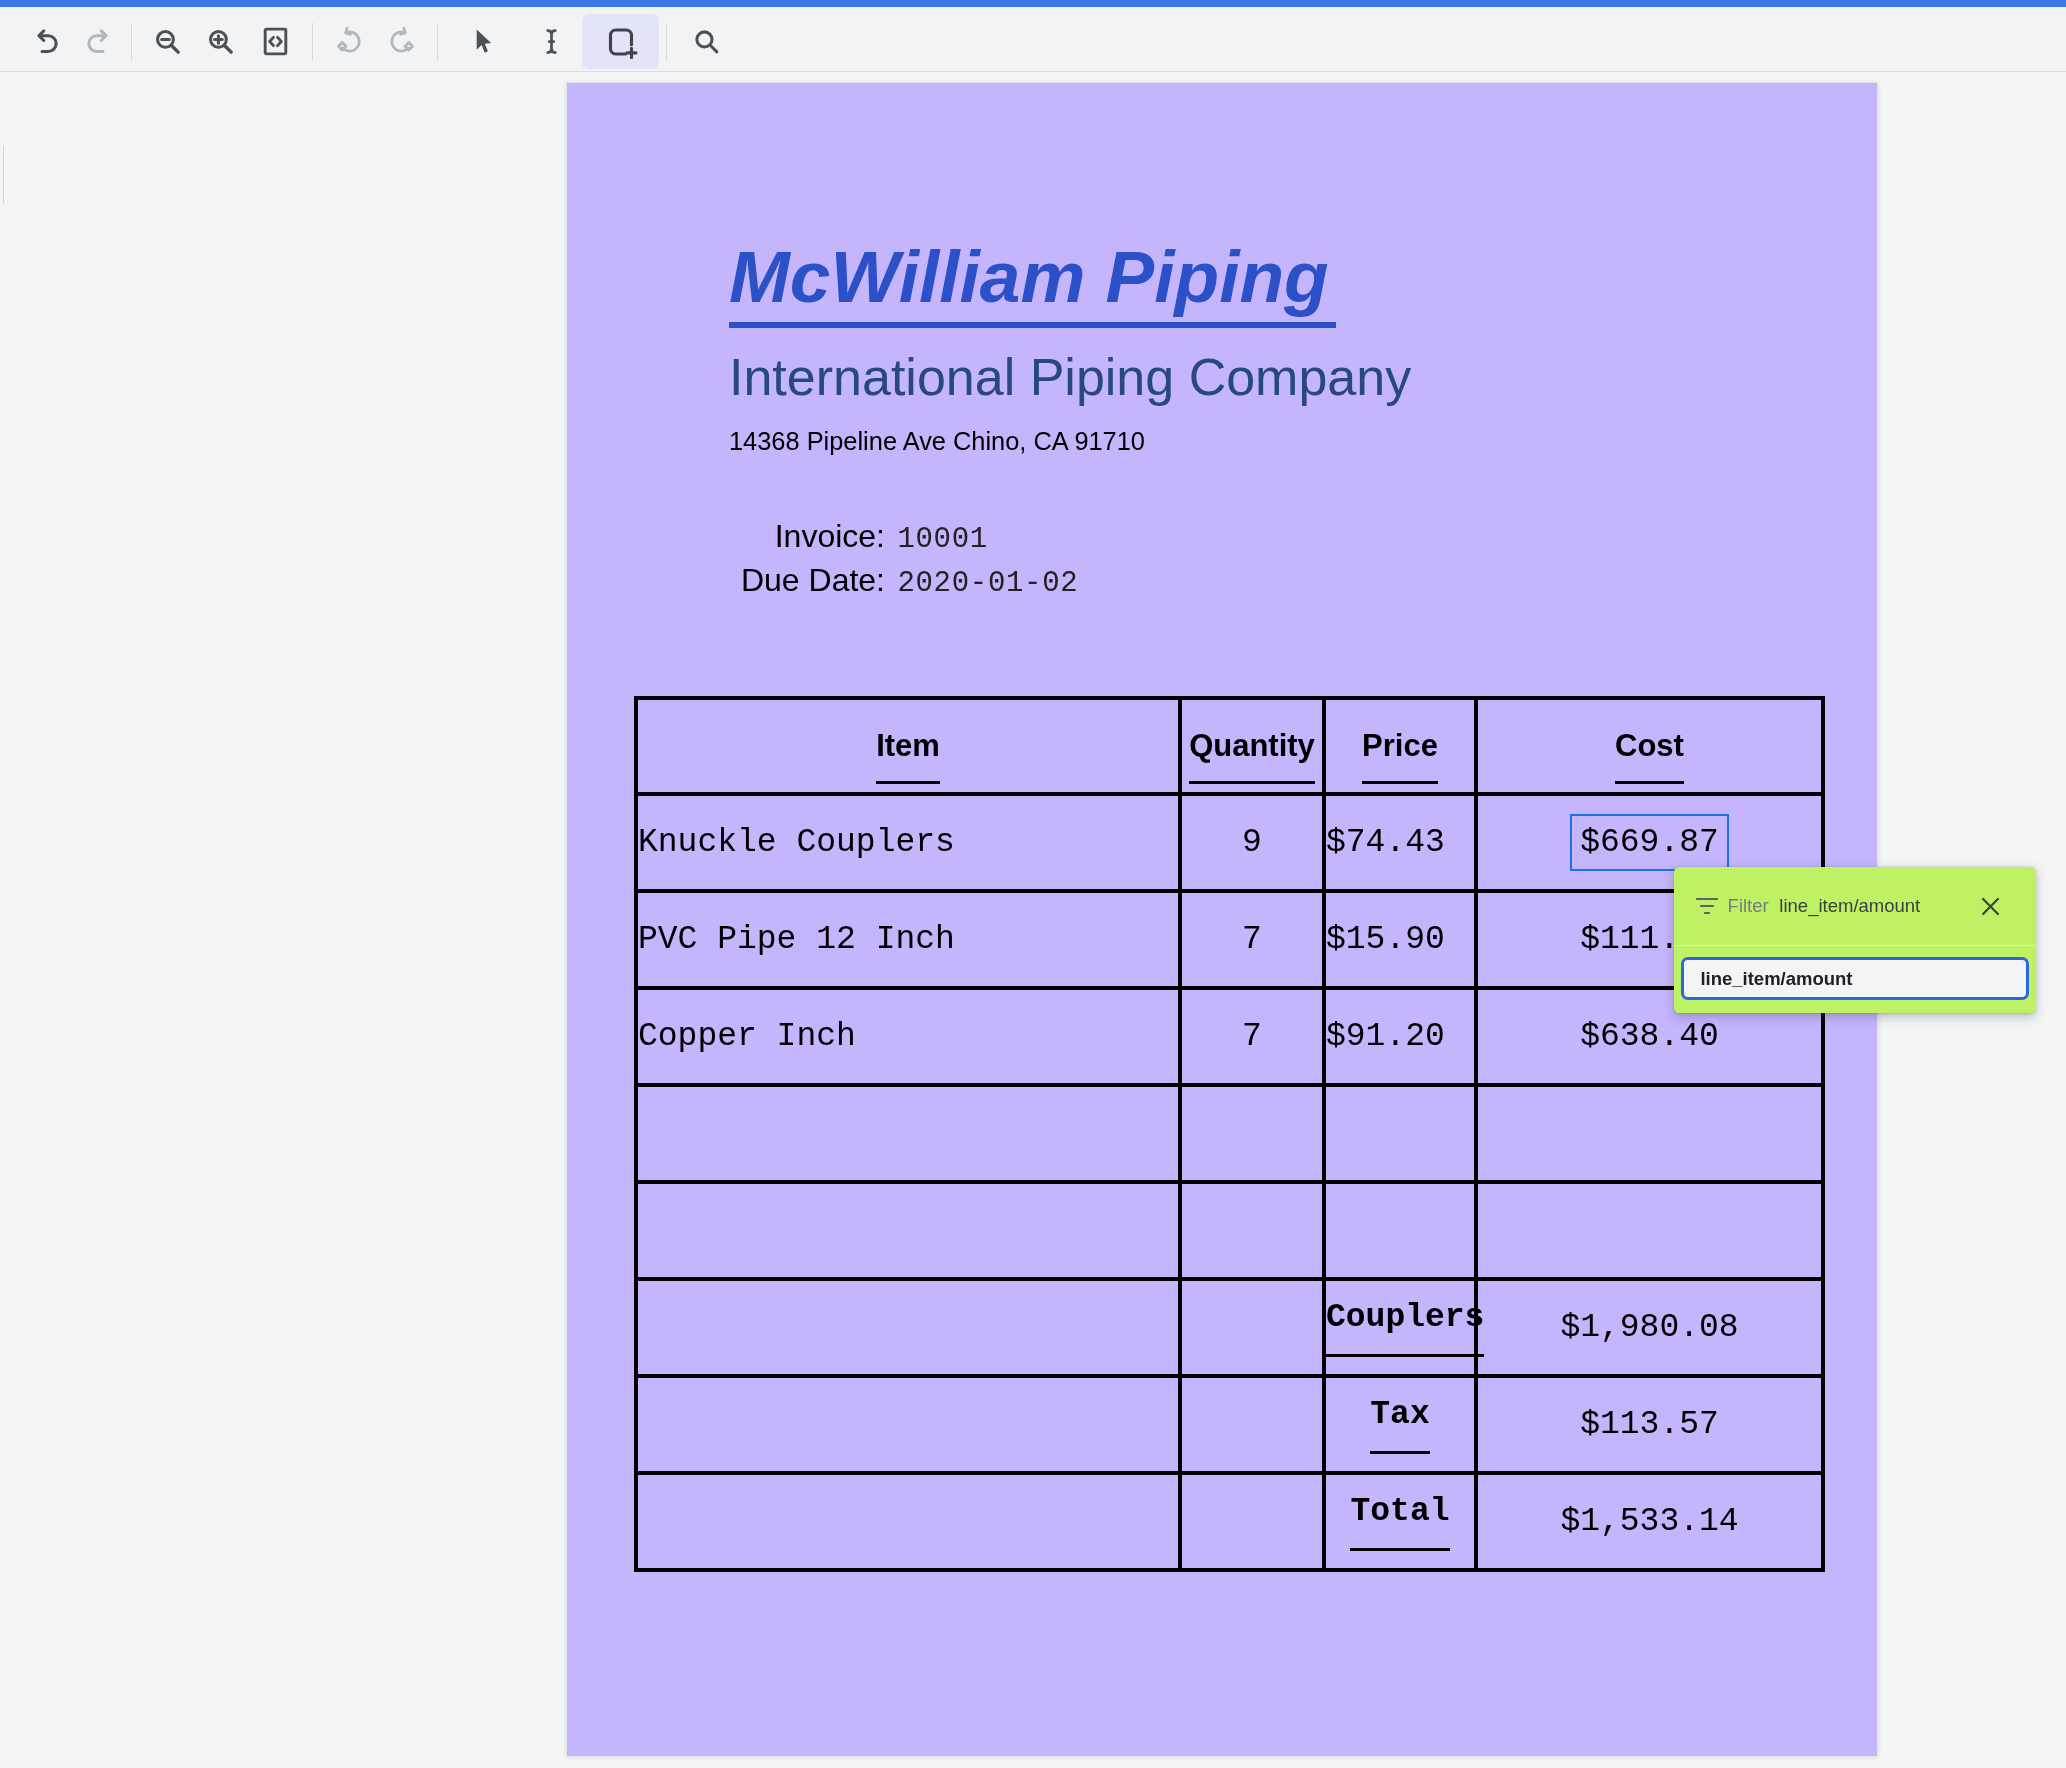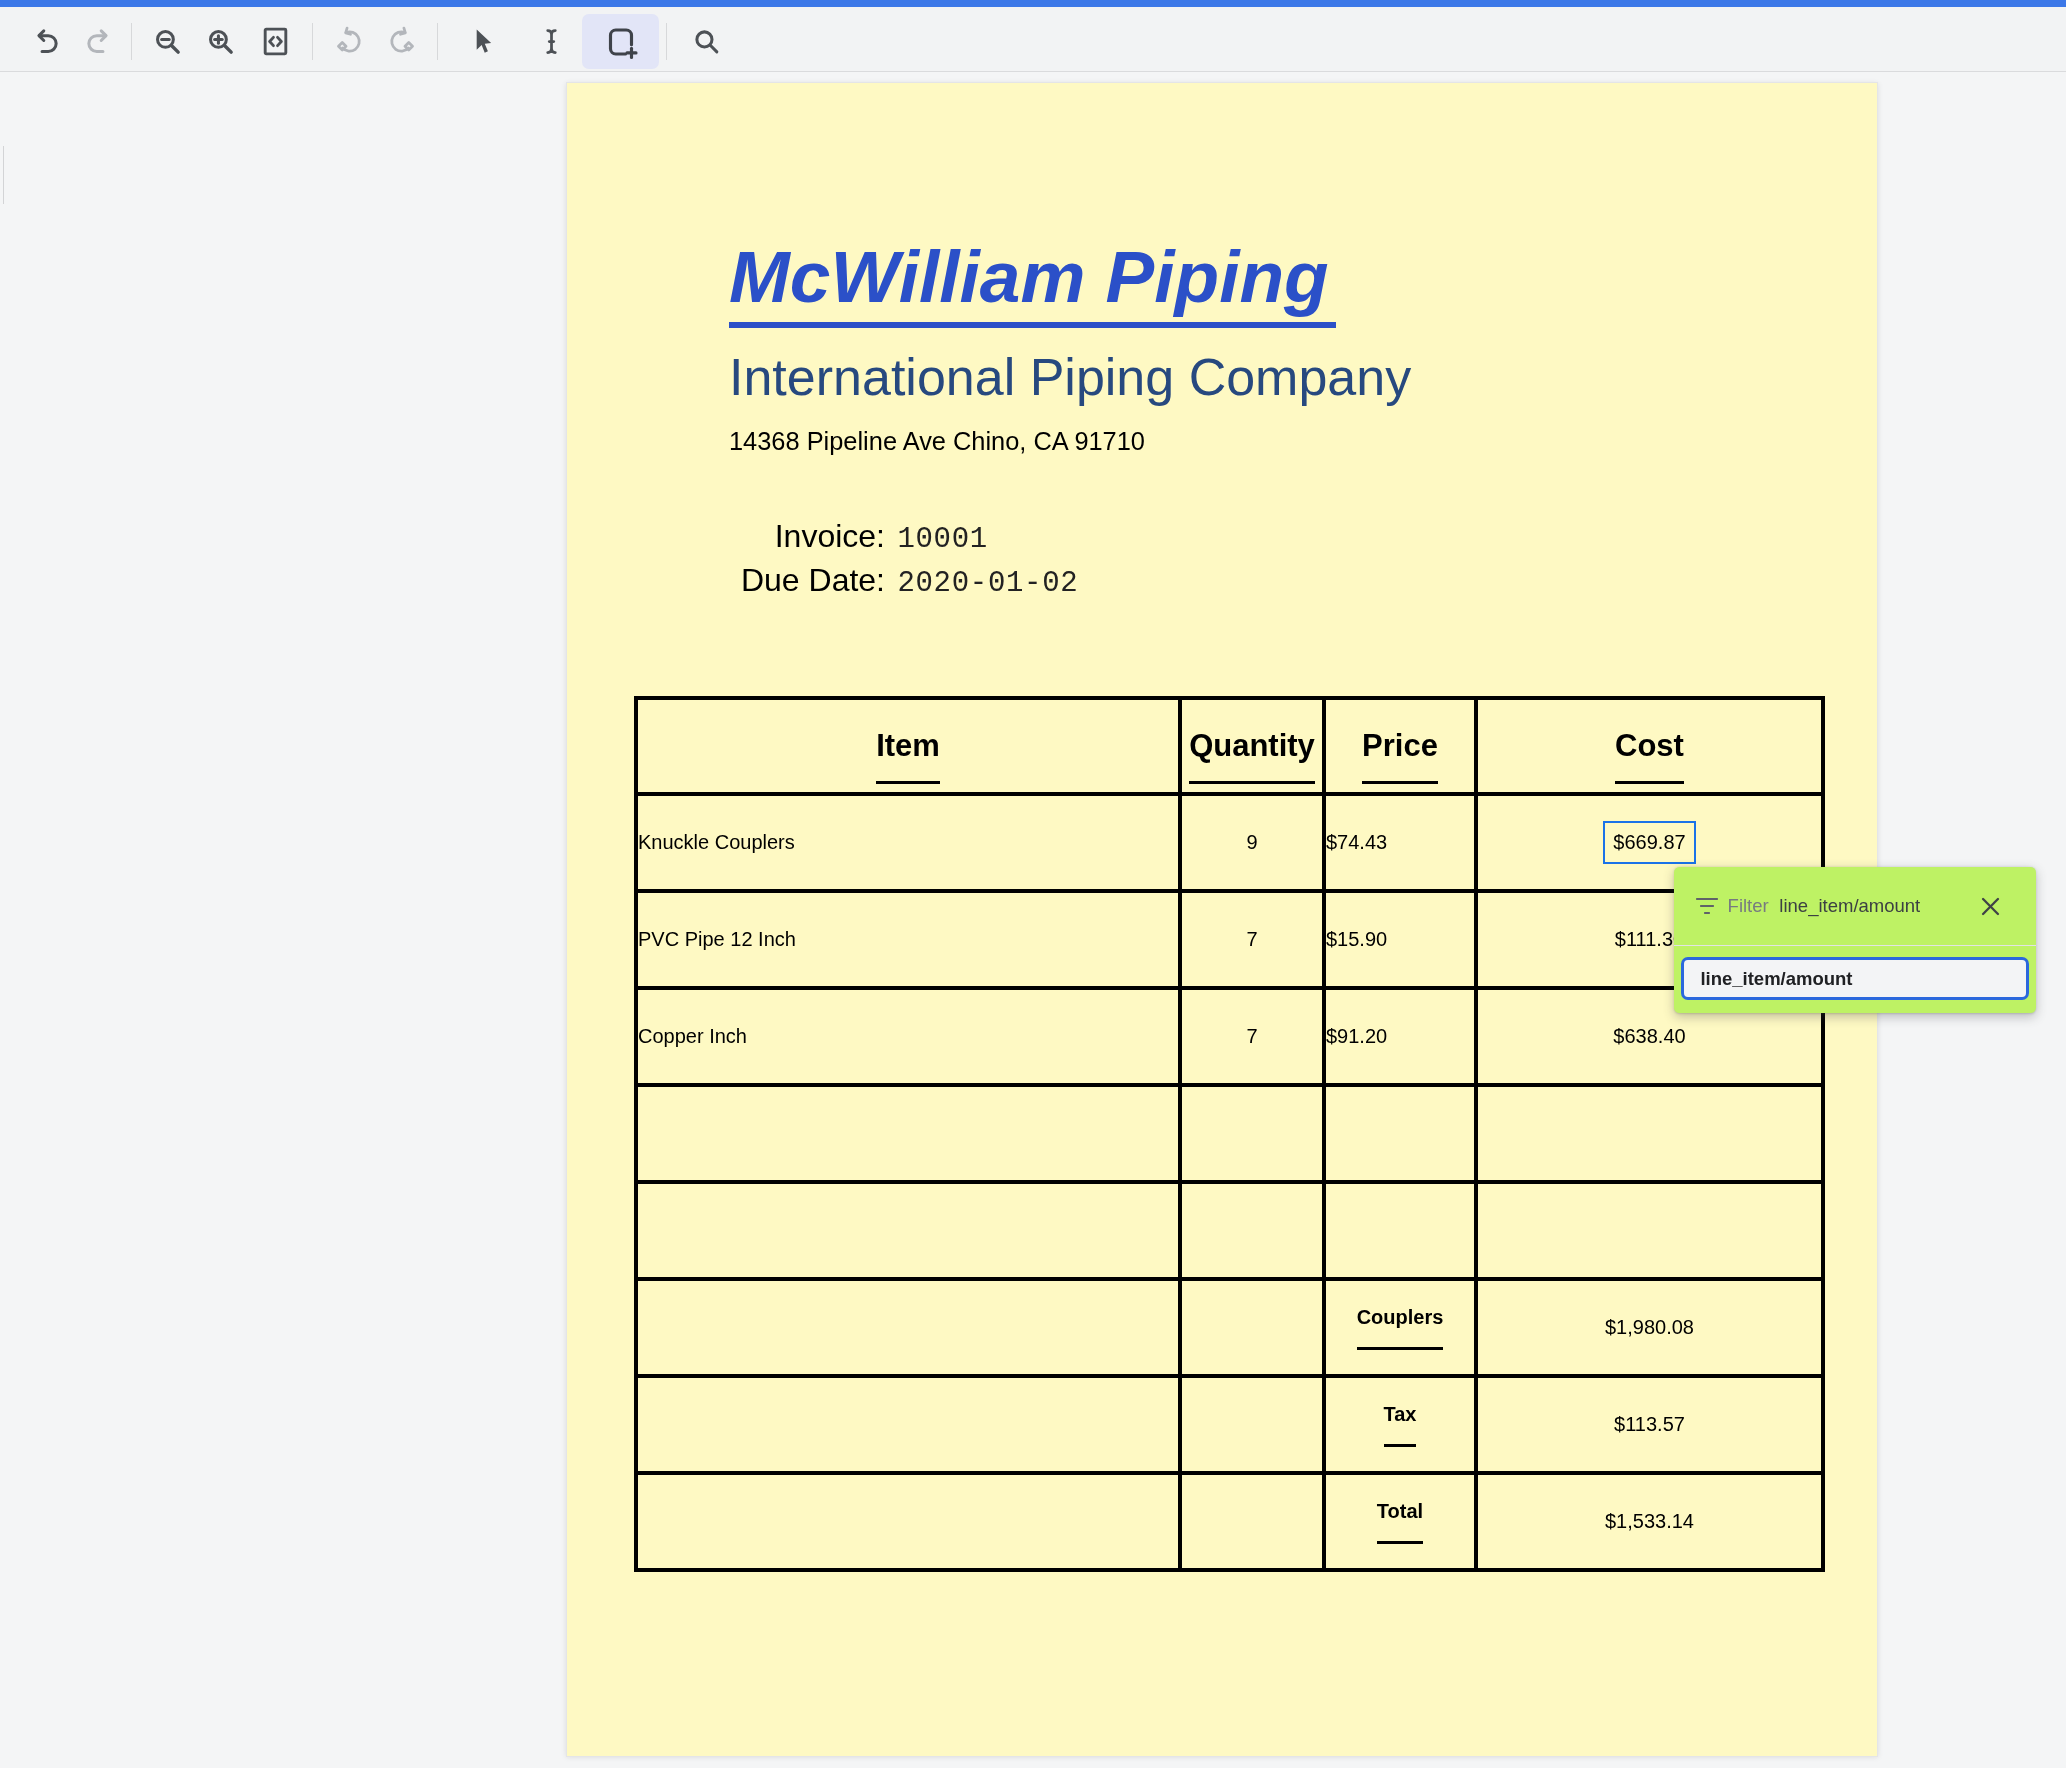--- a/index.html
+++ b/index.html
@@ -10,40 +10,40 @@
   .topbar { position:absolute; left:0; top:0; width:2066px; height:6.9px; background:#3c78e8; }
   .toolbar { position:absolute; left:0; top:6.9px; width:2066px; height:65px; background:#f2f3f4; border-bottom:1.4px solid #dadbdd; }
   .tbtn { position:absolute; top:13px; width:44px; height:44px; border:none; background:transparent; display:flex; align-items:center; justify-content:center; color:#4d5156; cursor:pointer; padding:0; }
   .tbtn.disabled { color:#b3b6bb; }
   .tbtn.active-tool { top:7.6px; height:55px; width:77px; background:#e2e5f7; border-radius:6.9px; color:#3f434a; }
   .tsep { position:absolute; top:16.5px; width:1.4px; height:37px; background:#d7d8da; }
   .notch { position:absolute; left:2.7px; top:73px; width:1.4px; height:58px; background:#d3d4d6; }
 
   
   .canvas { position:absolute; left:0; top:73px; width:2066px; height:1695px; }
-  .page { position:absolute; left:566px; top:9px; width:1312px; height:1675px; background:#fef9c3; border:0.7px solid #e4e5e7; box-shadow:0 1.4px 5.5px rgba(0,0,0,0.10); }
+  .page { position:absolute; left:566px; top:9px; width:1312px; height:1675px; background:#c4b5fd; border:0.7px solid #e4e5e7; box-shadow:0 1.4px 5.5px rgba(0,0,0,0.10); }
 
   .doc-title { position:absolute; left:162px; top:152px; font-size:73px; font-weight:bold; font-style:italic; color:#2b50c8; white-space:nowrap; }
   .doc-title .uline { display:inline-block; border-bottom:6.2px solid #2b50c8; padding:0 6.9px 4.1px 0; }
   .doc-subtitle { position:absolute; left:162px; top:264px; font-size:52px; font-weight:400; color:#27497f; white-space:nowrap; }
   .doc-address { position:absolute; left:162px; top:344px; font-size:25.4px; color:#000; white-space:nowrap; }
 
   .meta { position:absolute; left:103px; top:435px; }
   .meta-row { display:flex; align-items:baseline; height:44px; }
   .meta-label { width:215px; text-align:right; font-size:32px; color:#000; }
   .meta-value { margin-left:12.4px; font-family:"Liberation Mono", monospace; font-size:29px; color:#222; letter-spacing:0.7px; }
 
   
   table.inv { position:absolute; left:67px; top:613px; border-collapse:collapse; table-layout:fixed; width:1187px; }
   .inv th, .inv td { border:4.1px solid #000; border-top-width:4.8px; border-bottom-width:4.8px; padding:0; vertical-align:middle; }
   .inv tr.hdr { height:96px; }
   .inv tr.body { height:97px; }
   .inv th { font-size:31px; font-weight:bold; text-align:center; }
   .inv th .hul, .inv .sum-label { border-bottom:3.4px solid #000; padding-bottom:18px; }
-  .inv td { font-family:Liberation Sans, sans-serif; font-size:20px; color:#000; }
+  .inv td { font-family:Liberation Mono, monospace; font-size:33px; color:#000; }
   .c-item { text-align:left; padding-left:37px; }
   .c-qty { text-align:center; padding-right:25px; }
   .c-price { text-align:left; padding-left:8.2px; }
   .c-cost { text-align:center; padding-right:48px; }
   .c-sum { text-align:center; font-family:"Liberation Sans", sans-serif; font-size:31px; font-weight:bold; }
   .sum-label { display:inline-block; }
   .sel-box { display:inline-block; border:2.7px solid #1a73e8; padding:8.2px 8.2px; }
 
   
   .popup { position:absolute; left:1674px; top:794px; width:362px; background:#bef264; border-radius:5.5px; box-shadow:0 3.4px 11px rgba(60,64,67,0.30), 0 0.7px 2.1px rgba(60,64,67,0.18); z-index:20; }

